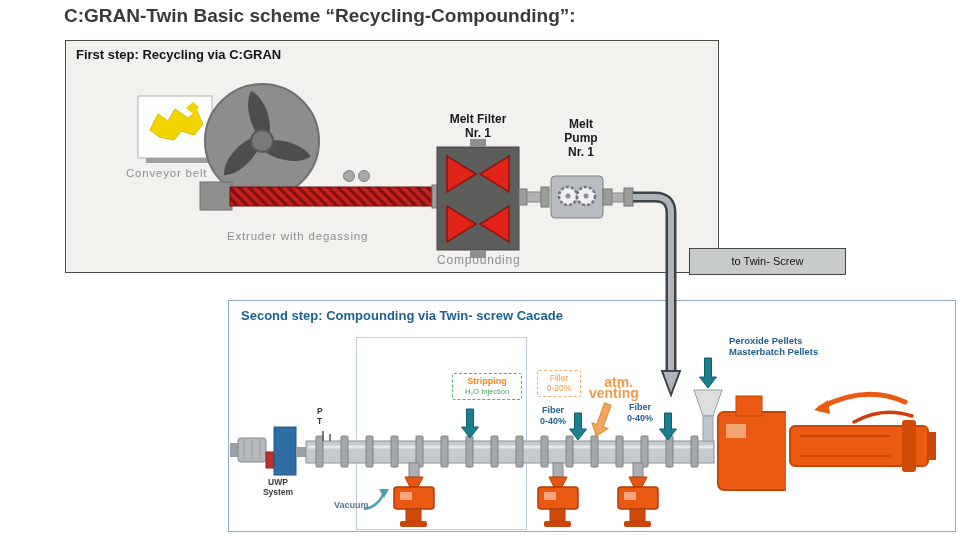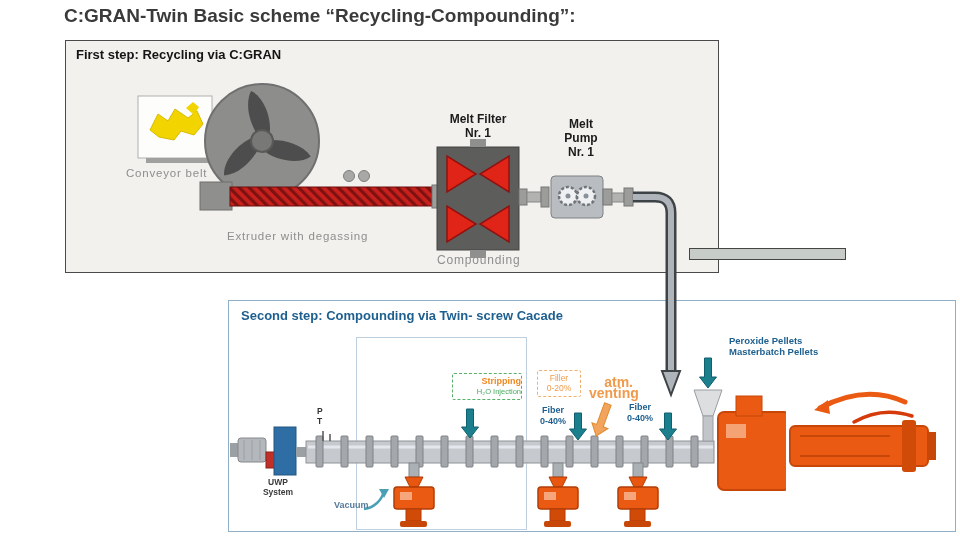--- a/index.html
+++ b/index.html
@@ -11,21 +11,21 @@
   .panel1-label { left:76px; top:47px; font-size:13px; font-weight:bold; color:#141414; }
   .panel2 { left:228px; top:300px; width:728px; height:232px; background:#ffffff; border:1px solid #8fafc9; }
   .panel2-label { left:241px; top:308px; font-size:13px; font-weight:bold; color:#1d5f8f; }
   .zone-box { left:356px; top:337px; width:171px; height:193px; border:1px solid #bed0e0; }
   svg.art { left:0; top:0; }
   .gray-lbl { color:#8e8e8e; font-size:11.5px; letter-spacing:0.8px; white-space:nowrap; }
   .dark-lbl { color:#1a1a1a; font-size:12px; font-weight:600; text-align:center; line-height:14px; }
   .note { left:689px; top:248px; width:157px; background:#c8ccc8; border:1px solid #454545; font-size:11px; color:#111; text-align:center; line-height:15px; padding:5px 2px; }
   .blue-sm { color:#1d5f8f; font-weight:bold; font-size:9px; text-align:center; line-height:10.5px; }
   .orange-sm { color:#f09a4c; font-size:14px; font-weight:600; text-align:right; line-height:10.5px; }
-  .stripping-box { left:452px; top:373px; width:70px; border:1.5px dashed #55b06a; border-radius:2px; text-align:right; padding:2px 0 3px; background:#ffffff; }
+  .stripping-box { left:452px; top:373px; width:70px; border:1.5px dashed #55b06a; border-radius:2px; text-align:center; padding:2px 0 3px; background:#ffffff; }
   .stripping-l1 { color:#ef8922; font-size:9px; font-weight:bold; line-height:11px; }
   .stripping-l2 { color:#48a860; font-size:7.5px; line-height:9px; }
   .filler-box { left:537px; top:370px; width:44px; border:1.5px dashed #f2b070; border-radius:2px; text-align:center; padding:2px 0 3px; background:#ffffff; }
   .filler-box div { color:#f09a4c; font-size:8.5px; font-weight:400; line-height:10px; }
   .pt-lbl { left:317px; top:406px; color:#333; font-size:8.5px; line-height:10px; font-weight:600; }
   .uwp-lbl { left:255px; top:477px; width:46px; color:#3a3a3a; font-size:8.5px; font-weight:600; text-align:center; line-height:10px; }
   .vacuum-lbl { left:334px; top:500px; color:#567a9b; font-size:9px; font-weight:600; }
   .peroxide-lbl { left:697px; top:335px; width:130px; color:#1d5f8f; font-size:9.5px; font-weight:bold; line-height:11px;margin-left:32px; }
 </style>
 </head>
@@ -207,20 +207,21 @@
 
 <div class="abs gray-lbl" style="left:437px; top:253px; width:82px; text-align:center; font-size:12px;">Compounding</div>
 
 <div class="abs dark-lbl" style="left:553px; top:117px; width:56px;">
   <div>Melt</div>
   <div>Pump</div>
   <div>Nr. 1</div>
 </div>
 
 <div class="abs note">
+  <div>to Twin- Screw</div>
 </div>
 
 <div class="abs pt-lbl">
   <div>P</div>
   <div>T</div>
 </div>
 
 <div class="abs uwp-lbl">
   <div>UWP</div>
   <div>System</div>

